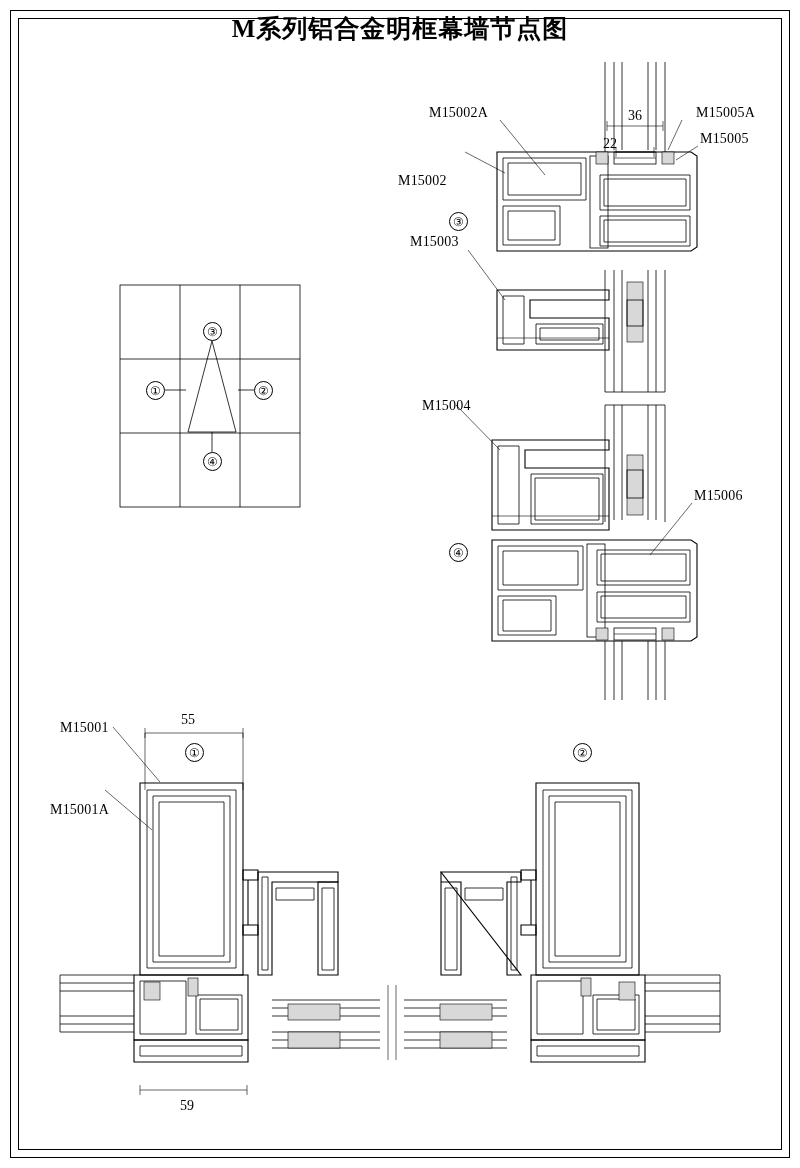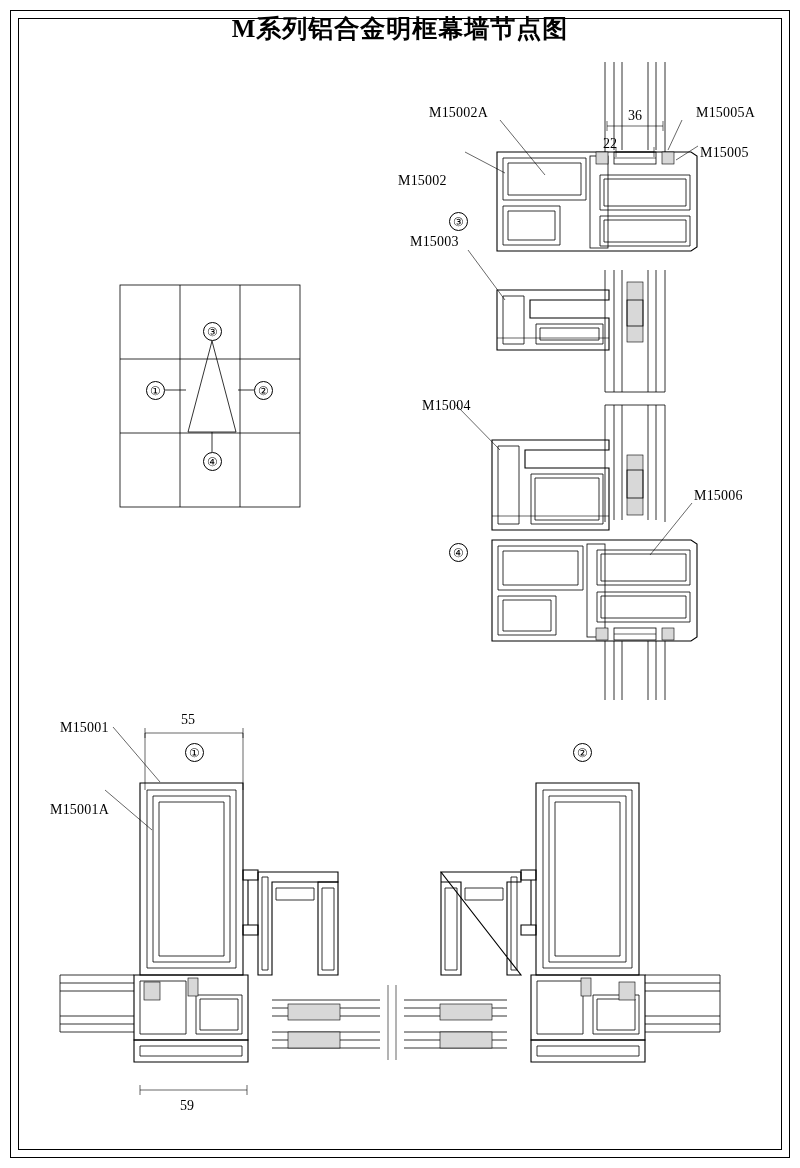--- a/index.html
+++ b/index.html
@@ -87,21 +87,21 @@
 <div id="sheet">
 
   <div class="frame-outer"></div>
   <div class="frame-inner"></div>
 
   <div class="title">M系列铝合金明框幕墙节点图</div>
 
   <div class="lbl" style="left:429px; top:105px;">M15002A</div>
   <div class="lbl" style="left:398px; top:138px;margin-top:35px;">M15002</div>
   <div class="lbl" style="left:684px; top:105px;margin-left:12px;">M15005A</div>
-  <div class="lbl" style="left:700px; top:145px;text-align:right;">M15005</div>
+  <div class="lbl" style="left:700px; top:131px;text-align:right;">M15005</div>
   <div class="lbl" style="left:410px; top:234px;">M15003</div>
   <div class="lbl" style="left:422px; top:398px;">M15004</div>
   <div class="lbl" style="left:694px; top:488px;">M15006</div>
   <div class="lbl" style="left:60px; top:720px;text-align:right;">M15001</div>
   <div class="lbl" style="left:50px; top:782px;margin-top:20px;">M15001A</div>
 
   <div class="dim" style="left:628px; top:108px;">36</div>
   <div class="dim" style="left:603px; top:136px;">22</div>
   <div class="dim" style="left:181px; top:712px;">55</div>
   <div class="dim" style="left:180px; top:1098px;">59</div>

